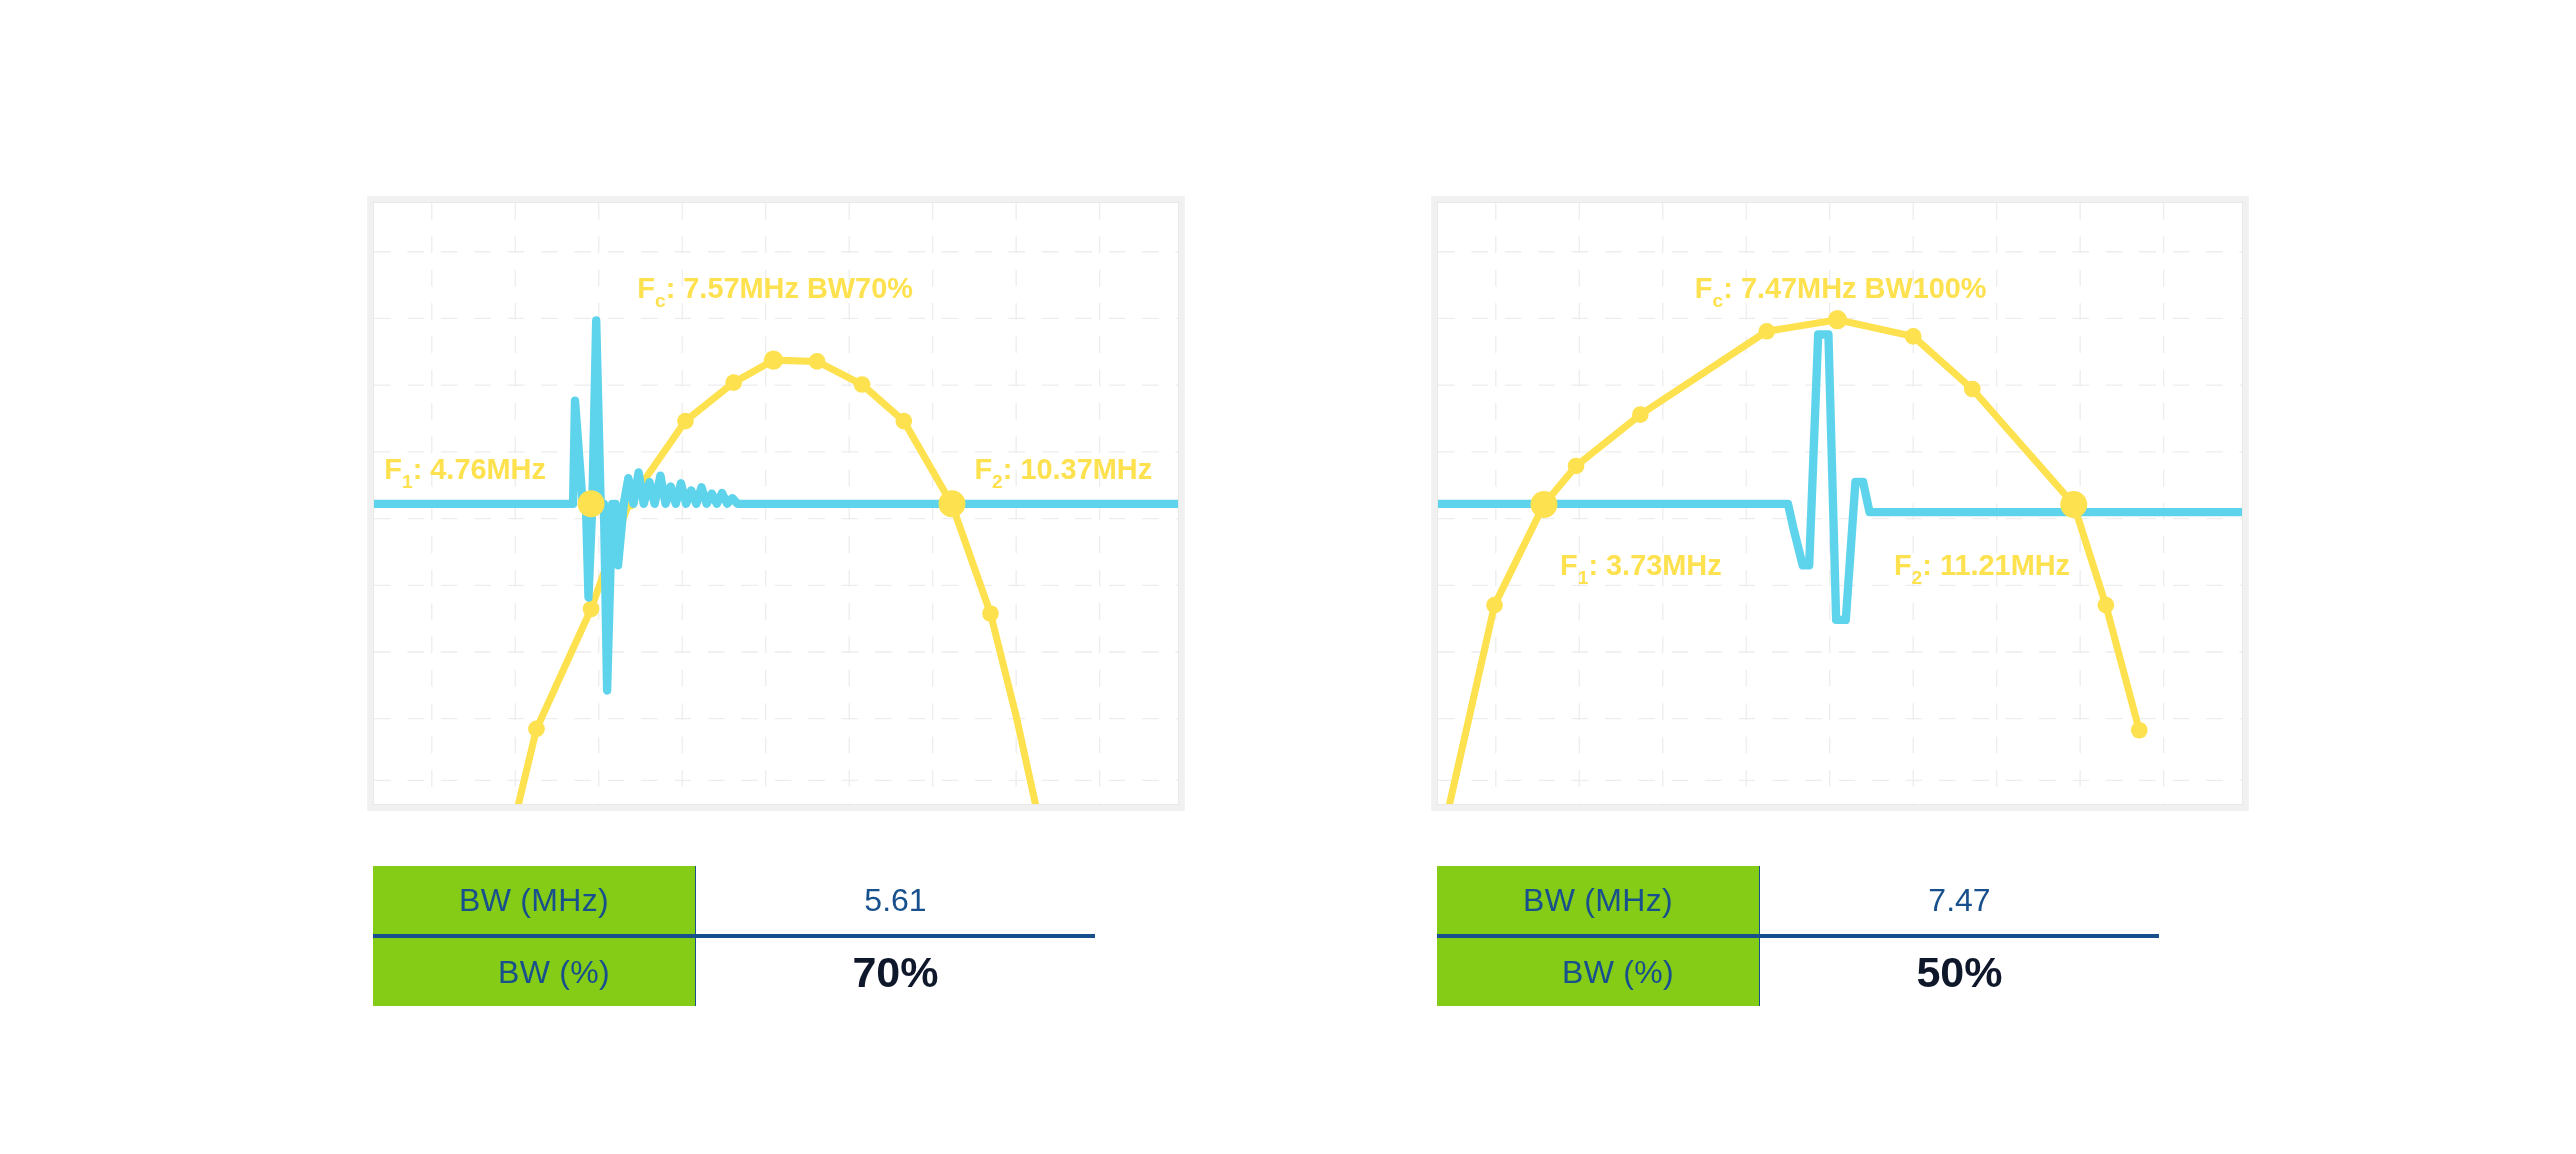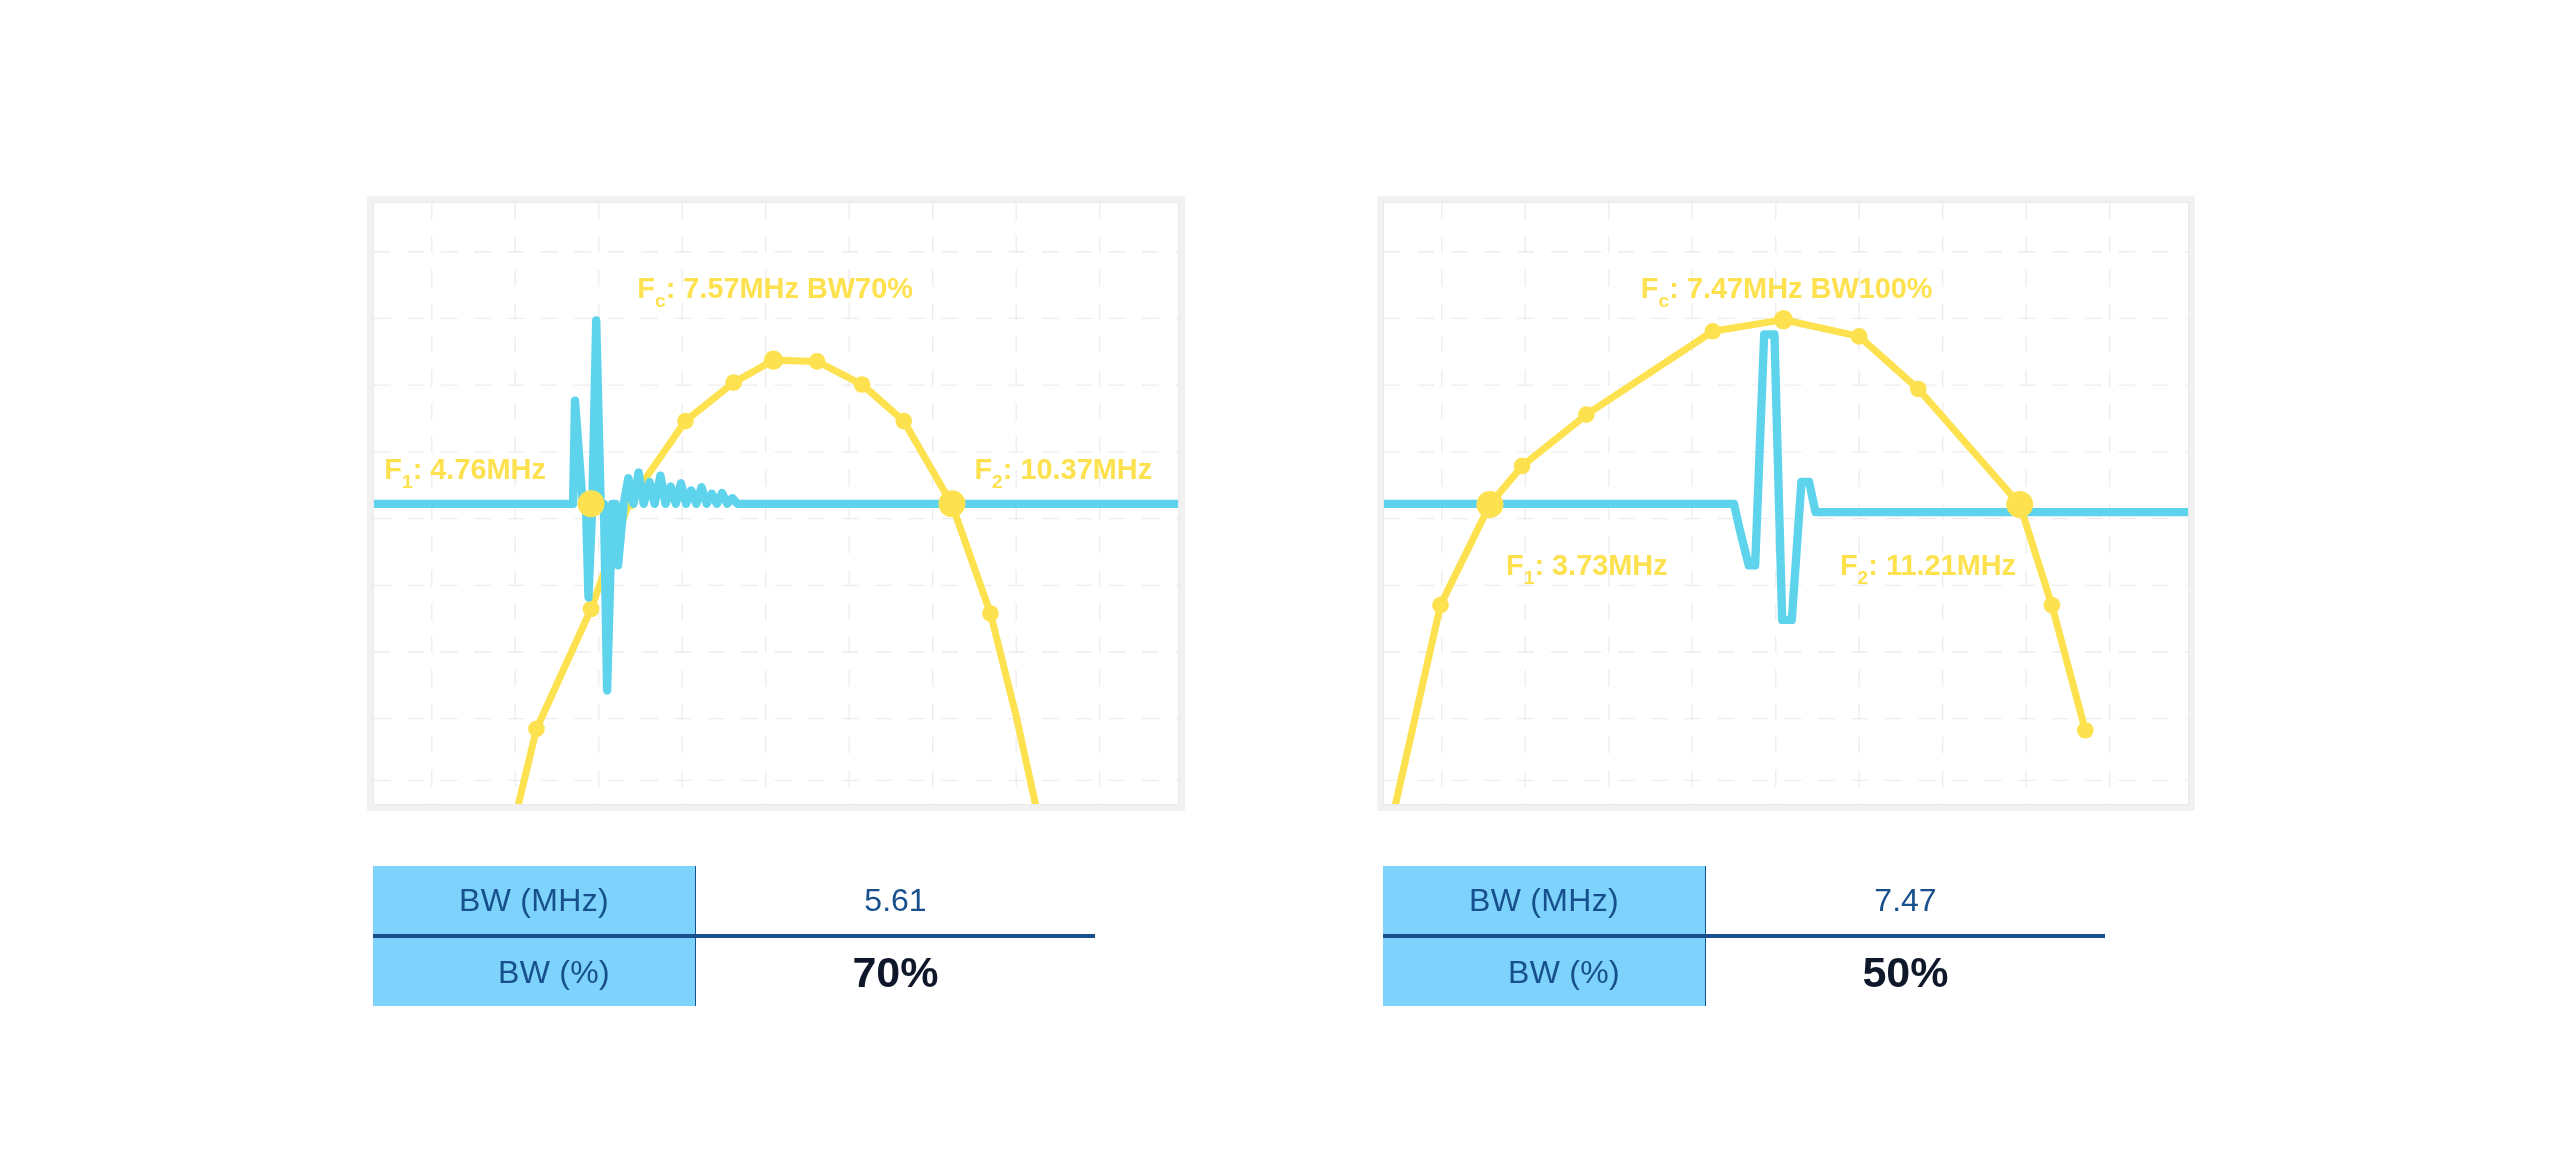--- a/index.html
+++ b/index.html
@@ -1,31 +1,31 @@
 <!DOCTYPE html>
 <html style="font-size:10.3px"><head>
 <meta charset="utf-8">
 <style>
   html,body{margin:0;padding:0;background:#ffffff;}
   body{width:2576px;height:1154px;font-family:"Liberation Sans",sans-serif;overflow:hidden;}
   .stage{position:relative;width:2576px;height:1154px;background:#fff;}
 
   .panel{position:absolute;top:0;width:1069px;height:1154px;}
   #panel-left{left:292px;}
-  #panel-right{left:1302px;}
+  #panel-right{left:1356px;}
 
   .chart-frame{position:absolute;left:81px;top:202px;width:806px;height:603px;
       background:#ffffff;border:0.6px solid #e9e9e9;box-sizing:border-box;
       box-shadow:0 0 0 5.8px #f1f1f1;}
   .chart-svg{position:absolute;left:0;top:0;width:100%;height:100%;display:block;}
 
   .table-wrap{position:absolute;left:81px;top:866px;width:786px;}
   .bwtable{border-collapse:collapse;width:721px;table-layout:fixed;}
   .bwtable td{height:68px;padding:0;text-align:center;vertical-align:middle;}
-  .hdr-cell{background:#7dd3fc;color:#17508C;font-size:32px;letter-spacing:0.3px;
+  .hdr-cell{background:#84cc16;color:#17508C;font-size:32px;letter-spacing:0.3px;
       width:322px;border-right:1.9px solid #17508C;}
   .val-cell{background:#ffffff;color:#17508C;font-size:32px;width:399px;}
   .row-mhz .hdr-cell{border-bottom:4.5px solid #17508C;}
   .row-mhz .val-cell{border-bottom:4.5px solid #17508C;}
   .row-pct .val-cell{color:#0f172a;font-size:43px;font-weight:bold;}
   .row-pct .hdr-cell{border-bottom:none;padding-left:40px;}
   .table-pos{position:relative;}
 
   .lbl{font-weight:bold;fill:#fde14f;}
 </style>

